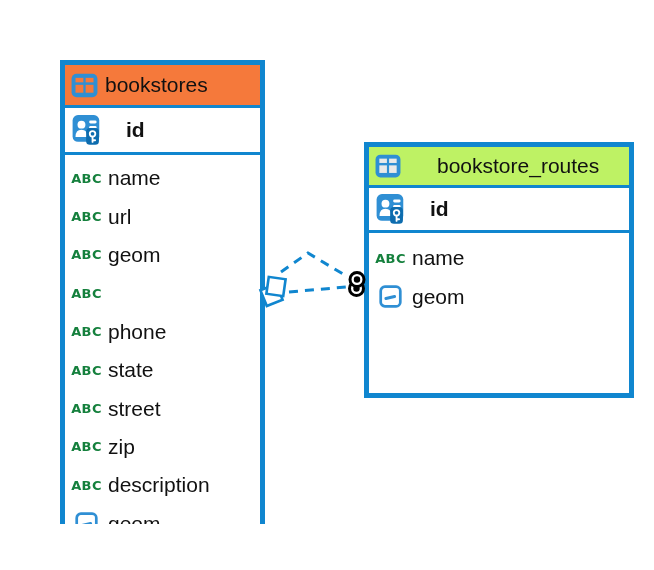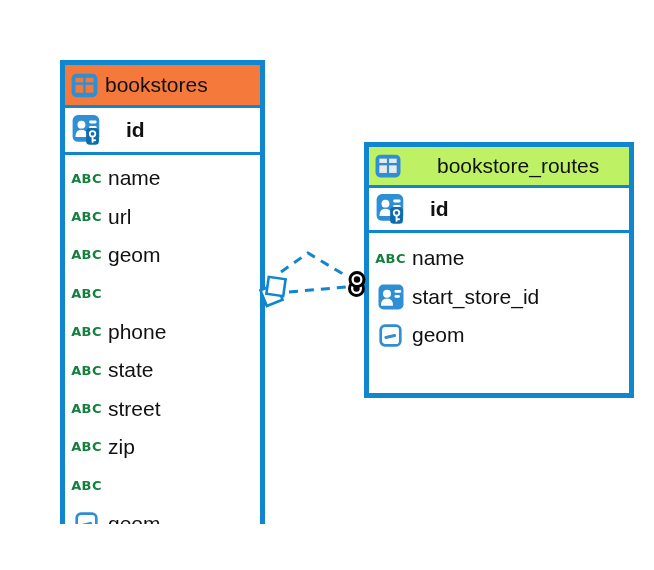--- a/index.html
+++ b/index.html
@@ -143,20 +143,21 @@
       <div class="colrow">
         <span class="iczone">
             <span class="abc">ABC</span>
           </span>
         <span>zip</span>
       </div>
       <div class="colrow">
         <span class="iczone">
             <span class="abc">ABC</span>
           </span>
+        <span>description</span>
       </div>
       <div class="colrow">
         <span class="iczone">
             <svg class="ic" width="25" height="25">
               <use href="#sym-geom"></use>
             </svg>
           </span>
         <span>geom</span>
       </div>
     </div>
@@ -179,28 +180,20 @@
     </div>
     <div class="fields">
       <div class="colrow">
         <span class="iczone">
             <span class="abc">ABC</span>
           </span>
         <span>name</span>
       </div>
       <div class="colrow">
         <span class="iczone">
-            <svg class="ic" width="26" height="26">
-              <use href="#sym-ref"></use>
-            </svg>
-          </span>
-        <span>start_store_id</span>
-      </div>
-      <div class="colrow">
-        <span class="iczone">
             <svg class="ic" width="25" height="25">
               <use href="#sym-geom"></use>
             </svg>
           </span>
         <span>geom</span>
       </div>
     </div>
   </div>
 
   <svg id="overlay" width="654" height="570">

